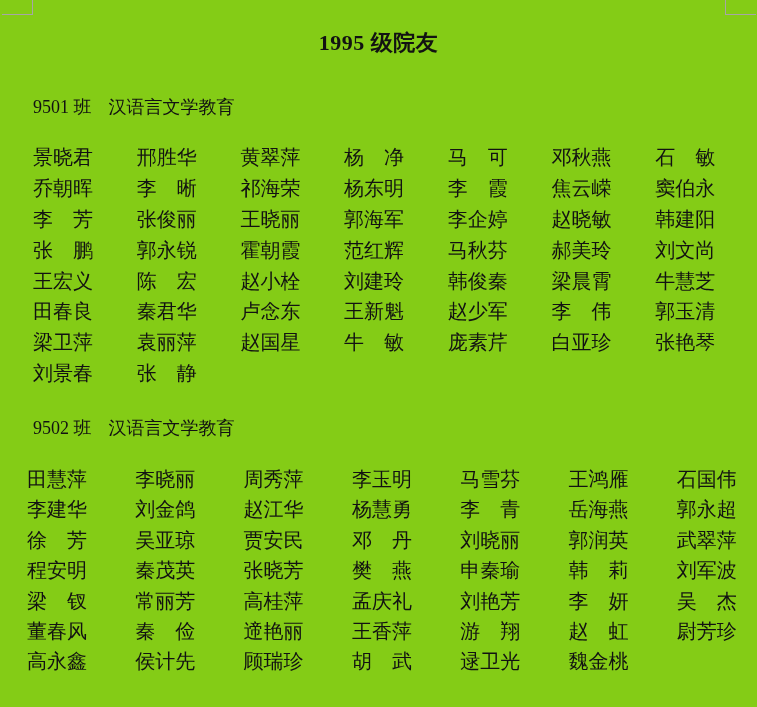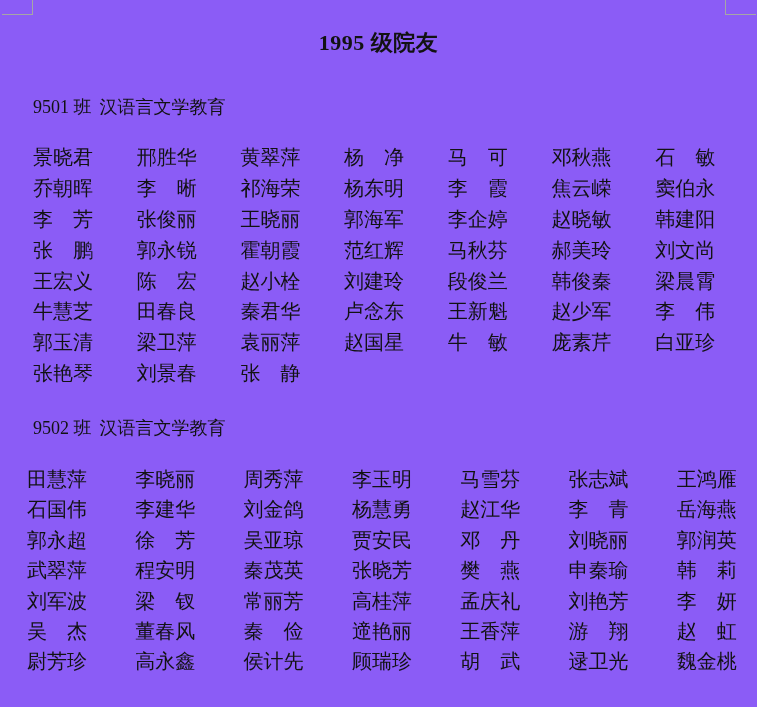--- a/index.html
+++ b/index.html
@@ -4,21 +4,21 @@
 <style>
   html, body {
     margin: 0;
     padding: 0;
     background: #ffffff;
   }
   .page {
     position: relative;
     width: 757px;
     height: 707px;
-    background: #8b5cf6;
+    background: #84cc16;
     font-family: "Liberation Serif", "DejaVu Serif", serif;
     color: #121212;
     overflow: hidden;
   }
   
   .crop-mark {
     position: absolute;
     width: 30px;
     height: 14px;
     top: 0;
@@ -42,21 +42,21 @@
     font-size: 22px;
     font-weight: bold;
     letter-spacing: 0.5px;
   }
   .section-header {
     position: absolute;
     left: 33px;
     font-size: 18px;
     white-space: nowrap;
   }
-  .section-header .class-label { margin-right: 8px; }
+  .section-header .class-label { margin-right: 17px; }
   .header-9501 { top: 95px; }
   .header-9502 { top: 416px; }
 
   .name-grid {
     position: absolute;
     display: grid;
     font-size: 20px;
   }
   .grid-9501 {
     left: 33px;
@@ -115,21 +115,20 @@
       <div class="name-cell">郭永锐</div>
       <div class="name-cell">霍朝霞</div>
       <div class="name-cell">范红辉</div>
       <div class="name-cell">马秋芬</div>
       <div class="name-cell">郝美玲</div>
       <div class="name-cell">刘文尚</div>
       <div class="name-cell">王宏义</div>
       <div class="name-cell">陈　宏</div>
       <div class="name-cell">赵小栓</div>
       <div class="name-cell">刘建玲</div>
-      <div class="name-cell">段俊兰</div>
       <div class="name-cell">韩俊秦</div>
       <div class="name-cell">梁晨霄</div>
       <div class="name-cell">牛慧芝</div>
       <div class="name-cell">田春良</div>
       <div class="name-cell">秦君华</div>
       <div class="name-cell">卢念东</div>
       <div class="name-cell">王新魁</div>
       <div class="name-cell">赵少军</div>
       <div class="name-cell">李　伟</div>
       <div class="name-cell">郭玉清</div>
@@ -150,27 +149,26 @@
   <div class="section-header header-9502">
     <span class="class-label">9502 班</span><span>汉语言文学教育</span>
   </div>
 
   <div class="name-grid grid-9502">
       <div class="name-cell">田慧萍</div>
       <div class="name-cell">李晓丽</div>
       <div class="name-cell">周秀萍</div>
       <div class="name-cell">李玉明</div>
       <div class="name-cell">马雪芬</div>
-      <div class="name-cell">张志斌</div>
       <div class="name-cell">王鸿雁</div>
       <div class="name-cell">石国伟</div>
       <div class="name-cell">李建华</div>
       <div class="name-cell">刘金鸽</div>
+      <div class="name-cell">赵江华</div>
       <div class="name-cell">杨慧勇</div>
-      <div class="name-cell">赵江华</div>
       <div class="name-cell">李　青</div>
       <div class="name-cell">岳海燕</div>
       <div class="name-cell">郭永超</div>
       <div class="name-cell">徐　芳</div>
       <div class="name-cell">吴亚琼</div>
       <div class="name-cell">贾安民</div>
       <div class="name-cell">邓　丹</div>
       <div class="name-cell">刘晓丽</div>
       <div class="name-cell">郭润英</div>
       <div class="name-cell">武翠萍</div>

